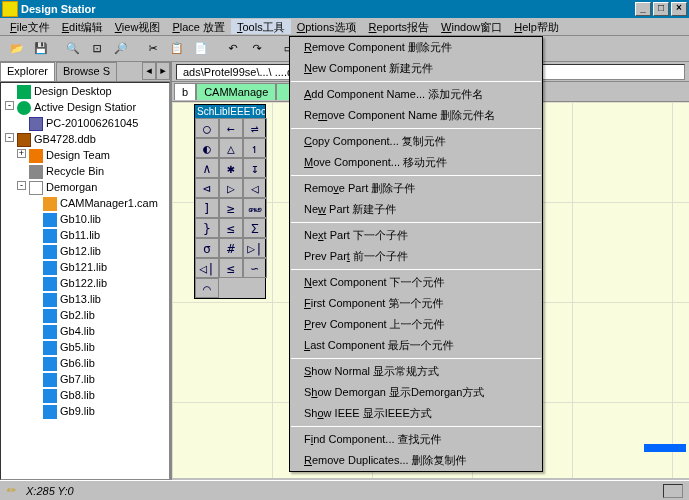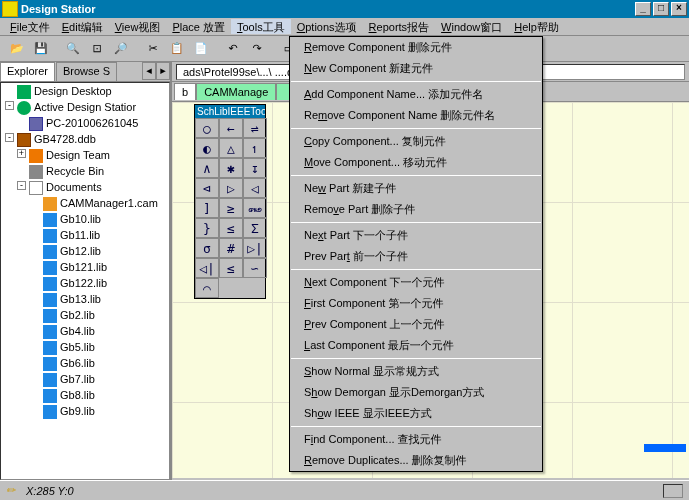--- a/index.html
+++ b/index.html
@@ -131,21 +131,21 @@
           <span>Design Team</span>
         </div>
         <div class="tnode ind1">
           <span style="width:12px;display:inline-block"></span>
           <span class="ticon ic-bin"></span>
           <span>Recycle Bin</span>
         </div>
         <div class="tnode ind1">
           <span class="exp">-</span>
           <span class="ticon ic-doc"></span>
-          <span>Documents</span>
+          <span>Demorgan</span>
         </div>
         <div class="tnode ind2">
           <span style="width:12px;display:inline-block"></span>
           <span class="ticon ic-cam"></span>
           <span>CAMManager1.cam</span>
         </div>
         <div class="tnode ind2">
           <span style="width:12px;display:inline-block"></span>
           <span class="ticon ic-lib"></span>
           <span>Gb10.lib</span>
@@ -267,22 +267,22 @@
 <div class="dropdown" id="dropdown">
     <div class="ditem"><u>R</u>emove Component 删除元件</div>
     <div class="ditem"><u>N</u>ew Component 新建元件</div>
     <div class="dsep"></div>
     <div class="ditem"><u>A</u>dd Component Name... 添加元件名</div>
     <div class="ditem">Re<u>m</u>ove Component Name 删除元件名</div>
     <div class="dsep"></div>
     <div class="ditem"><u>C</u>opy Component... 复制元件</div>
     <div class="ditem"><u>M</u>ove Component... 移动元件</div>
     <div class="dsep"></div>
+    <div class="ditem">Remo<u>v</u>e Part 删除子件</div>
     <div class="ditem">Ne<u>w</u> Part 新建子件</div>
-    <div class="ditem">Remo<u>v</u>e Part 删除子件</div>
     <div class="dsep"></div>
     <div class="ditem">Ne<u>x</u>t Part 下一个子件</div>
     <div class="ditem">Prev Par<u>t</u> 前一个子件</div>
     <div class="dsep"></div>
     <div class="ditem"><u>N</u>ext Component 下一个元件</div>
     <div class="ditem"><u>F</u>irst Component 第一个元件</div>
     <div class="ditem"><u>P</u>rev Component 上一个元件</div>
     <div class="ditem"><u>L</u>ast Component 最后一个元件</div>
     <div class="dsep"></div>
     <div class="ditem"><u>S</u>how Normal 显示常规方式</div>

